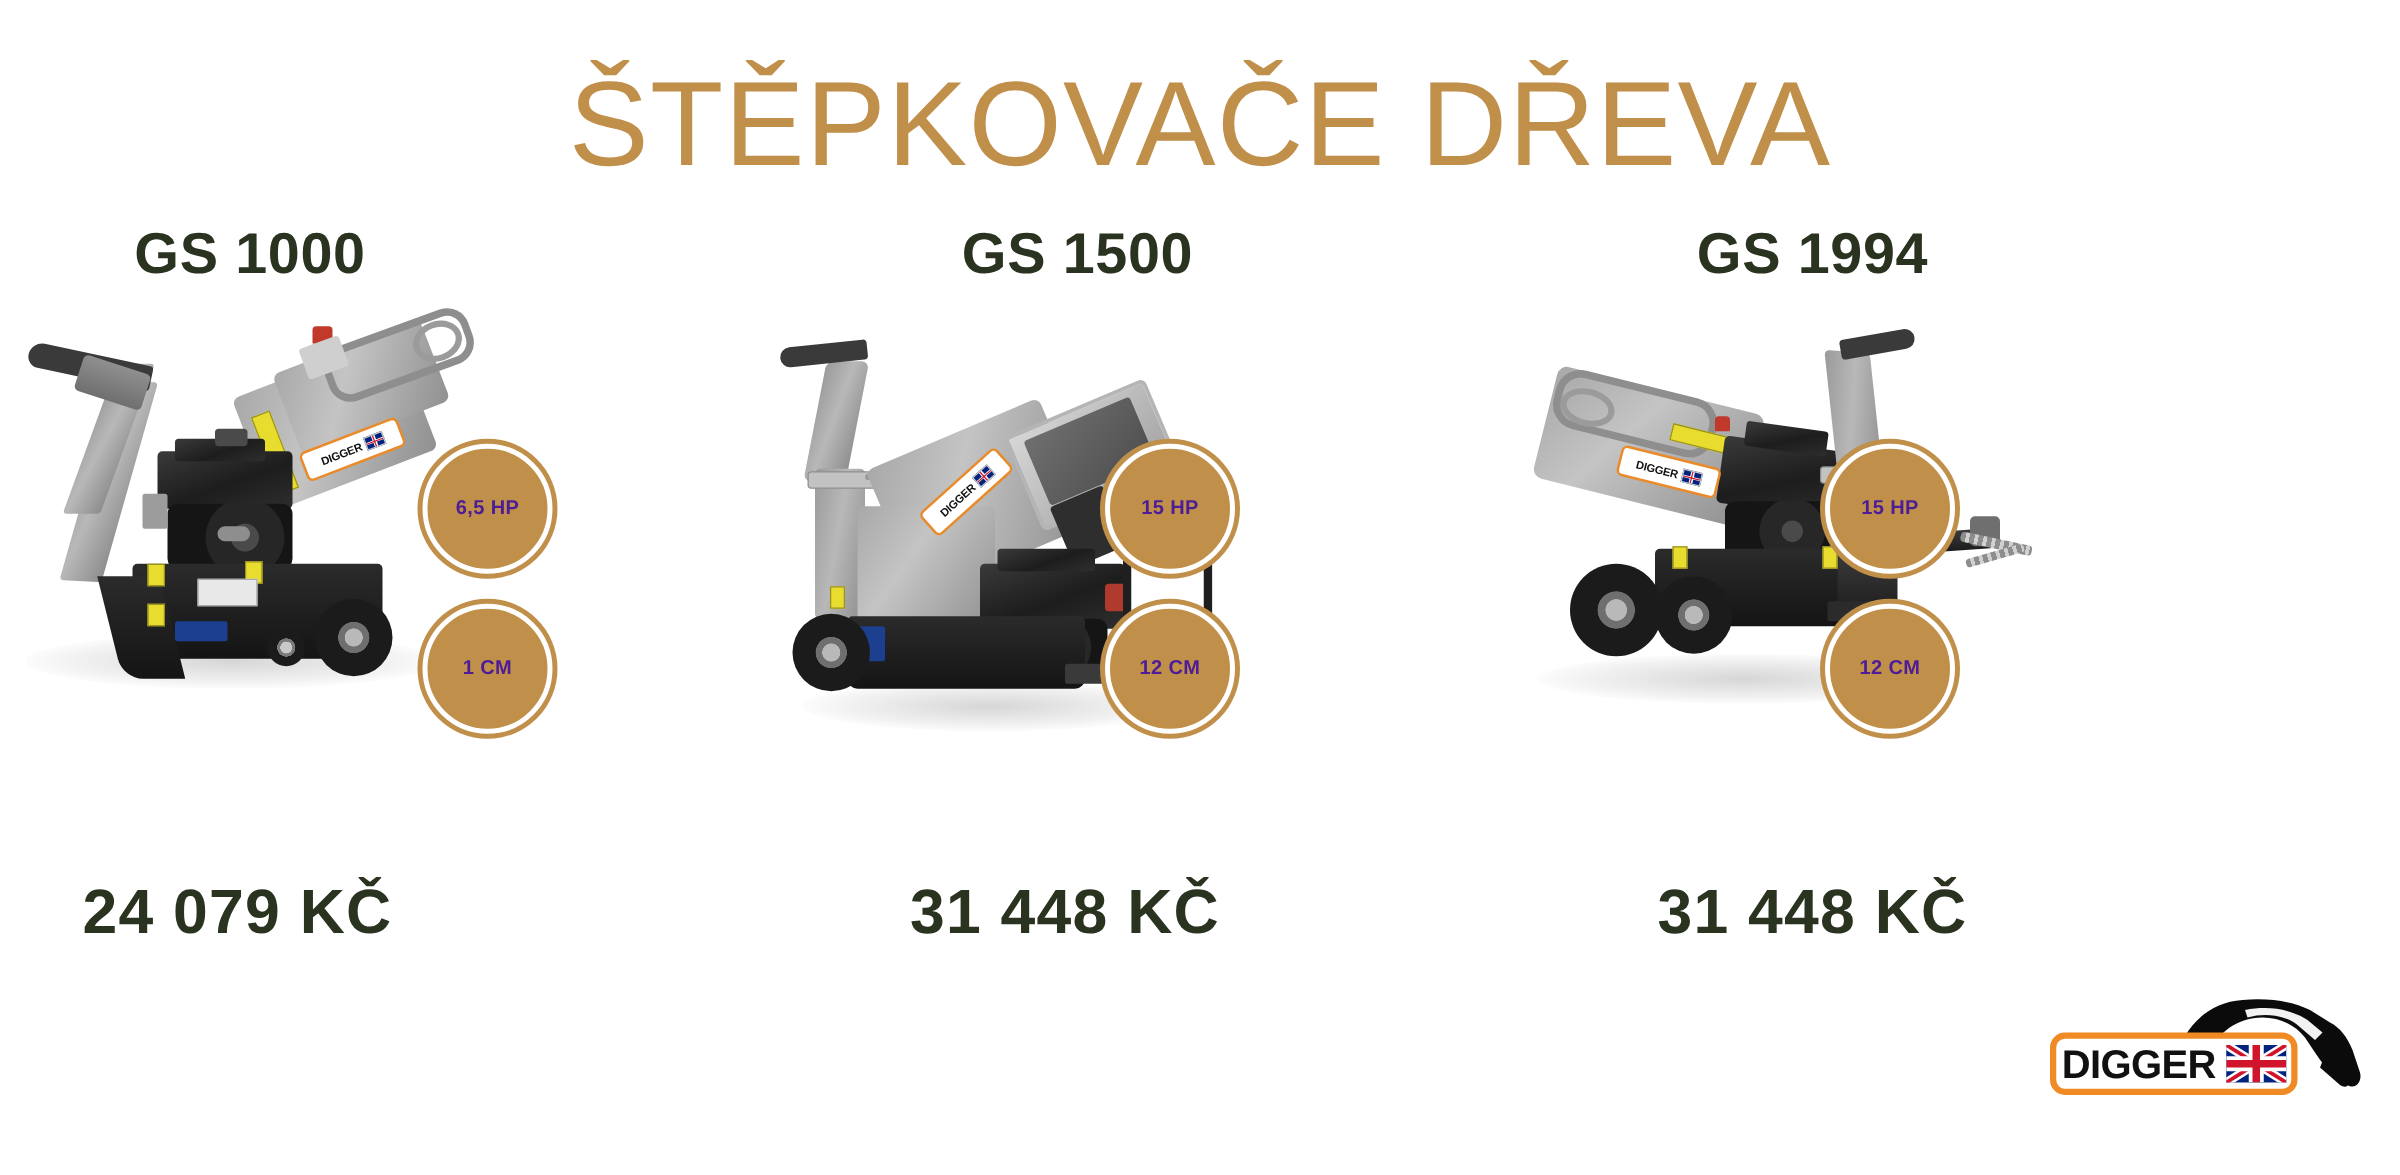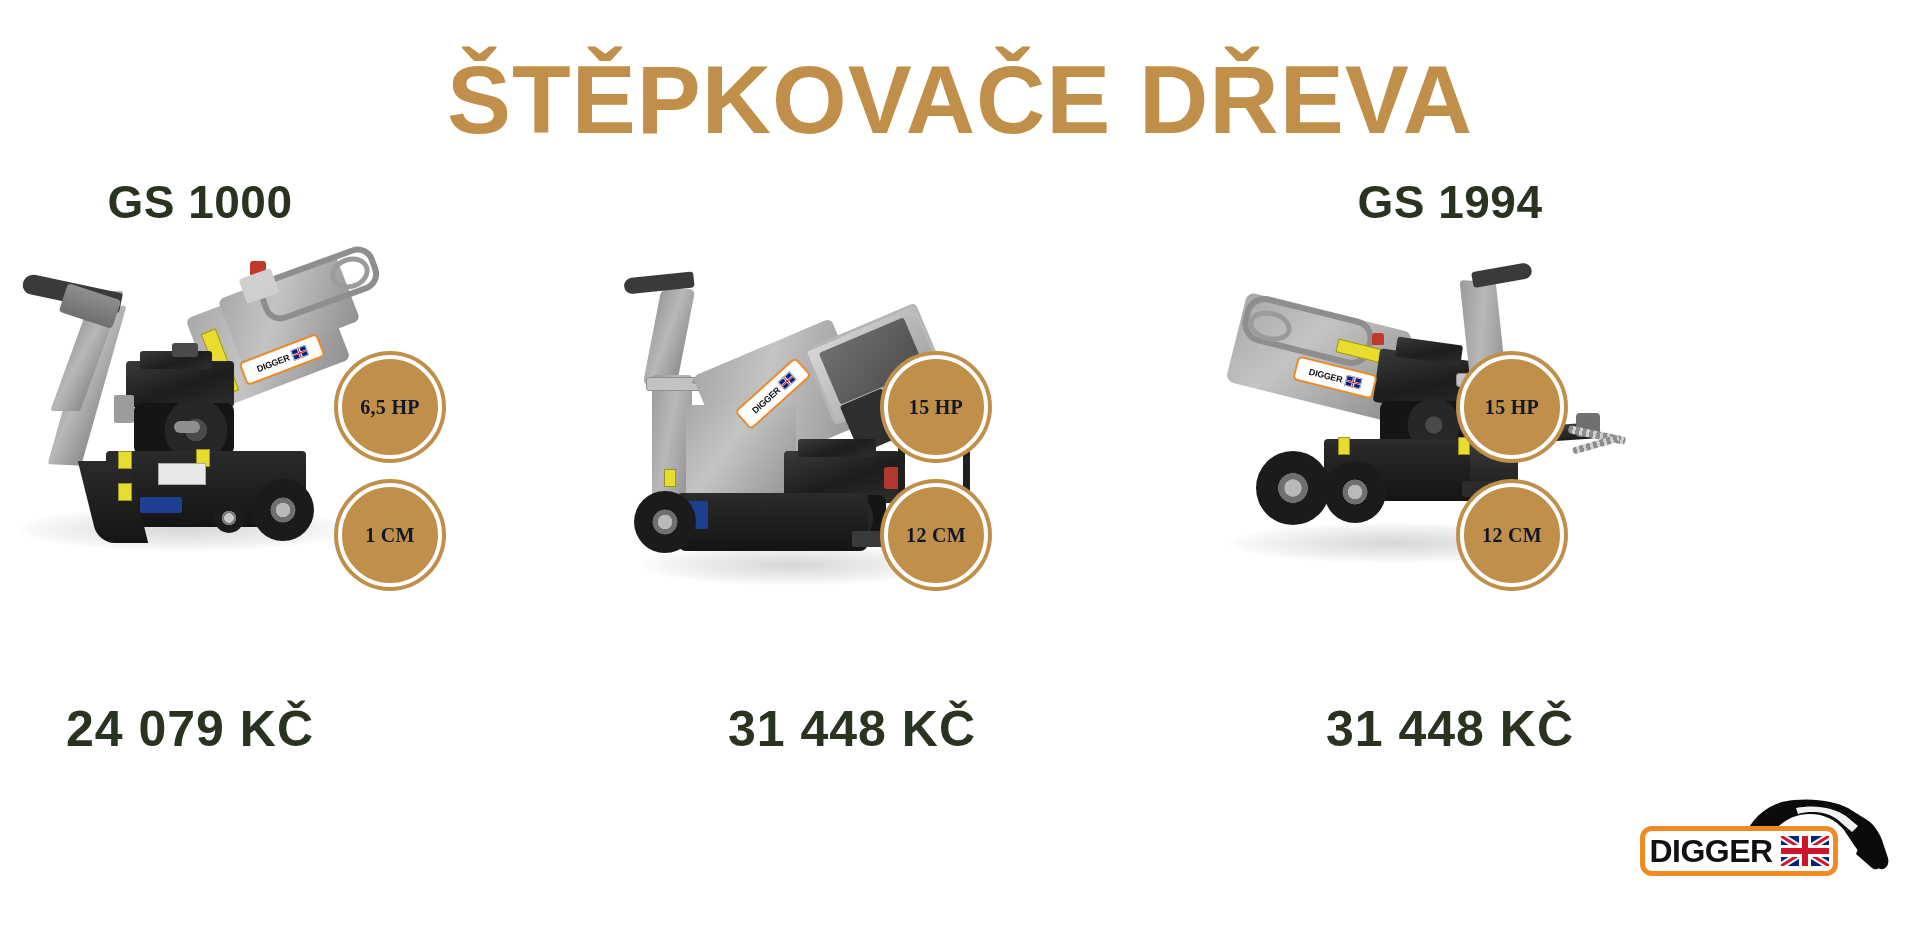--- a/index.html
+++ b/index.html
@@ -9,21 +9,21 @@
     font-family:"Liberation Sans", sans-serif;
     overflow:hidden;
     position:relative;
   }
   .banner{position:relative;width:1920px;height:940px;background:#fff;overflow:hidden;}
 
   
   .title{
     position:absolute;top:48px;left:0;width:1920px;
     text-align:center;
-    font-size:96px;font-weight:bold;letter-spacing:1px;
+    font-size:96px;font-weight:normal;letter-spacing:1px;
     color:#C08F4A;
     line-height:1.08;
     white-space:nowrap;
   }
 
   
   .col{position:absolute;top:175px;width:640px;height:640px;}
   .col-1{left:0px;}
   .col-2{left:612px;}
   .col-3{left:1220px;}
@@ -57,22 +57,22 @@
   .badge{
     width:96px;height:96px;border-radius:50%;
     background:#C08F4A;
     border:4px solid #ffffff;
     box-shadow:0 0 0 4px #C08F4A;
     display:flex;align-items:center;justify-content:center;
     margin-bottom:24px;
     position:relative;
   }
   .badge-text{
-    font-size:20px;font-weight:bold;color:#0f172a;
-    letter-spacing:0.3px;white-space:nowrap;font-family:Liberation Serif, serif;
+    font-size:16px;font-weight:bold;color:#4c1d95;
+    letter-spacing:0.3px;white-space:nowrap;
   }
 
   
   .machine{position:absolute;left:0;top:80px;width:420px;height:330px;}
 
   .m-part{position:absolute;}
 
   
   .chute{
     background:linear-gradient(100deg,#9a9a9a 0%,#b8b8b8 45%,#8d8d8d 100%);
@@ -229,20 +229,21 @@
       </div>
       <div class="badge">
         <span class="badge-text">1 CM</span>
       </div>
     </div>
 
     <div class="price">24 079 KČ</div>
   </div>
 
   <div class="col col-2">
+    <div class="prod-title">GS 1500</div>
 
     <div class="machine">
       <div class="m-part shadow-pad" style="left:30px;top:290px;width:300px;height:40px;"></div>
 
       <div class="m-part chute" style="left:40px;top:34px;width:34px;height:96px;transform:skewX(-11deg);border-radius:6px;"></div>
       <div class="m-part chute" style="left:40px;top:120px;width:40px;height:120px;border-radius:4px;"></div>
       <div class="m-part" style="left:12px;top:20px;width:70px;height:16px;background:#3a3a3a;transform:rotate(-6deg);border-radius:10px 4px 4px 10px;"></div>
       <div class="m-part" style="left:34px;top:122px;width:54px;height:12px;background:#c2c2c2;border:1px solid #8f8f8f;border-radius:3px;"></div>
       <div class="m-part" style="left:80px;top:124px;width:26px;height:5px;background:#9b9b9b;border-radius:3px;"></div>
 

